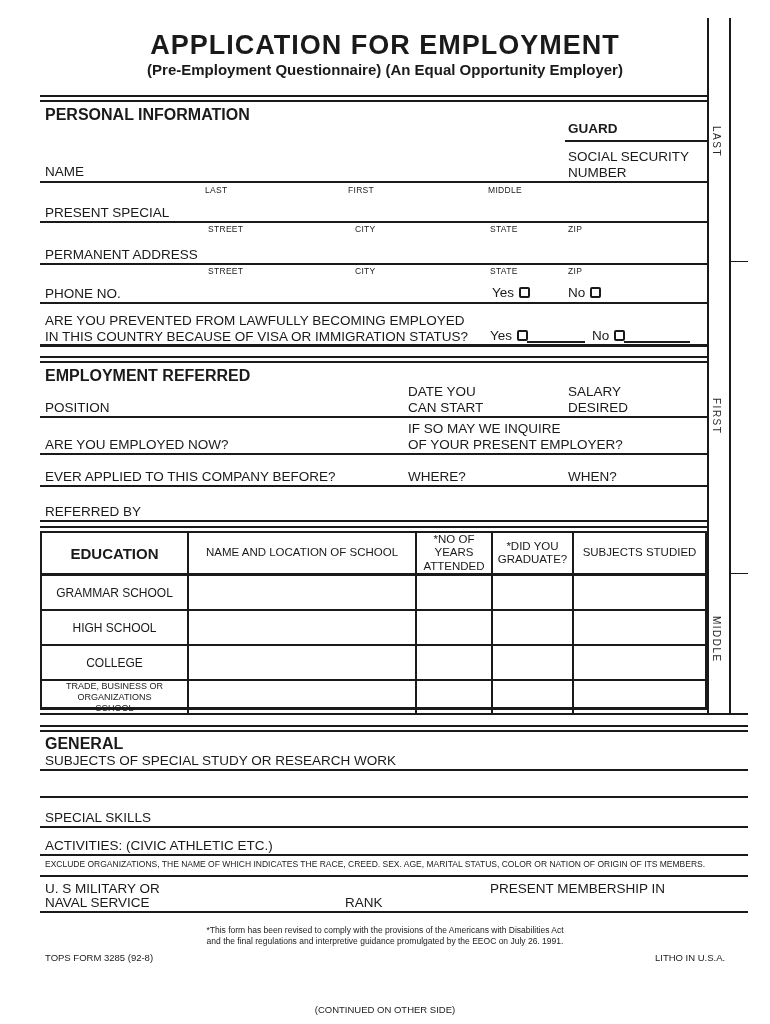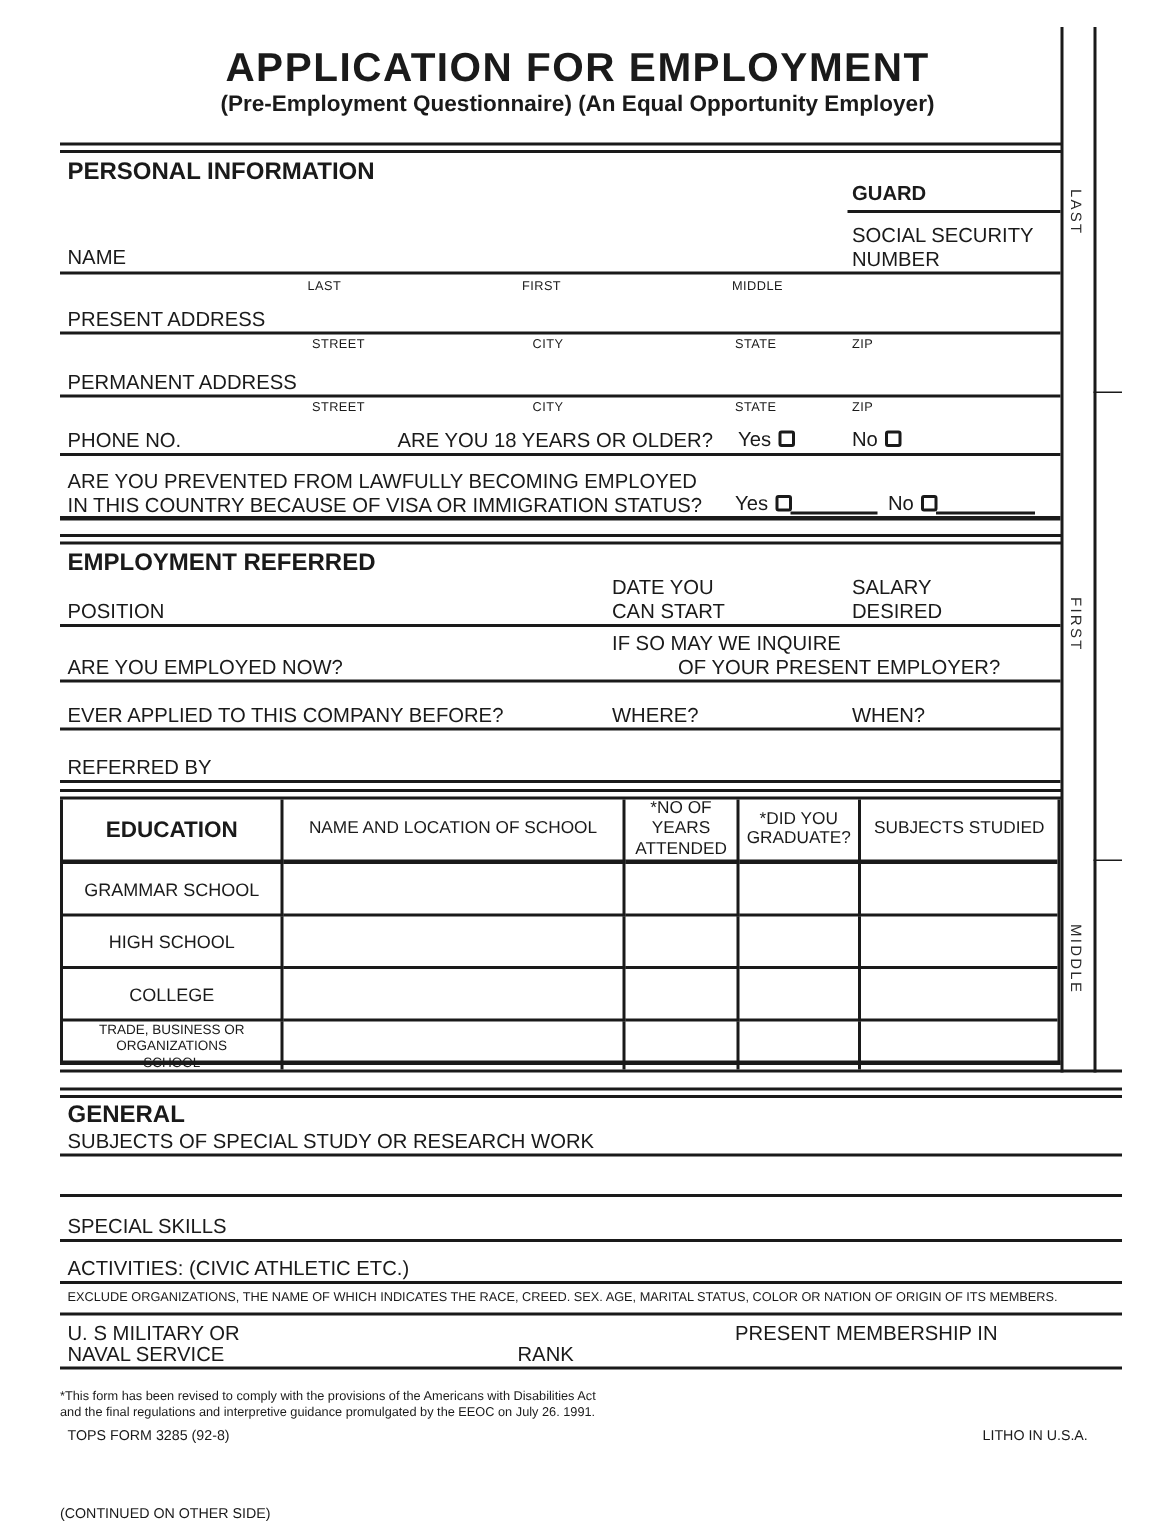--- a/index.html
+++ b/index.html
@@ -14,21 +14,21 @@
   .vline { position:absolute; background:#1a1a1a; width:2px; }
   .dbl { position:absolute; height:7px; border-top:2px solid #1a1a1a; border-bottom:2px solid #1a1a1a; }
   .t-title { font-size:27px; font-weight:bold; letter-spacing:1px; text-align:center; }
   .t-sub   { font-size:15px; font-weight:bold; text-align:center; }
   .sec-h   { font-size:16px; font-weight:bold; }
   .lbl     { font-size:13.5px; }
   .lbl-b   { font-size:13.5px; font-weight:bold; }
   .small   { font-size:8.5px; letter-spacing:0.3px; }
   .fine    { font-size:8.5px; }
   .foot    { font-size:9.5px; }
-  .center  { }
+  .center  { text-align:center; }
   .cbx {
     display:inline-block; width:11px; height:11px; border:2px solid #1a1a1a;
     border-radius:2px; margin-left:5px; vertical-align:-1px; background:#fff;
   }
   .vtext {
     position:absolute; writing-mode:vertical-rl; font-size:10px;
     letter-spacing:1.5px; color:#2a2a2a;
   }
   .edu-table {
     position:absolute; left:40px; top:533px; width:667px; height:177px;
@@ -65,36 +65,35 @@
 
   <div class="abs lbl" style="left:568px; top:149px;">SOCIAL SECURITY</div>
   <div class="abs lbl" style="left:568px; top:165px;">NUMBER</div>
 
   <div class="abs lbl" style="left:45px; top:164px;">NAME</div>
   <div class="hline" style="left:40px; top:181px; width:667px;"></div>
   <div class="abs small" style="left:205px; top:185px;">LAST</div>
   <div class="abs small" style="left:348px; top:185px;">FIRST</div>
   <div class="abs small" style="left:488px; top:185px;">MIDDLE</div>
 
-  <div class="abs lbl" style="left:45px; top:205px;">PRESENT ADDRESS</div>
+  <div class="abs lbl" style="left:45px; top:205px;">PRESENT SPECIAL</div>
   <div class="hline" style="left:40px; top:221px; width:667px;"></div>
   <div class="abs small" style="left:208px; top:224px;">STREET</div>
   <div class="abs small" style="left:355px; top:224px;">CITY</div>
   <div class="abs small" style="left:490px; top:224px;">STATE</div>
   <div class="abs small" style="left:568px; top:224px;">ZIP</div>
 
   <div class="abs lbl" style="left:45px; top:247px;">PERMANENT ADDRESS</div>
   <div class="hline" style="left:40px; top:263px; width:667px;"></div>
   <div class="abs small" style="left:208px; top:266px;">STREET</div>
   <div class="abs small" style="left:355px; top:266px;">CITY</div>
   <div class="abs small" style="left:490px; top:266px;">STATE</div>
   <div class="abs small" style="left:568px; top:266px;">ZIP</div>
 
   <div class="abs lbl" style="left:45px; top:286px;">PHONE NO.</div>
-  <div class="abs lbl" style="left:265px; top:286px;">ARE YOU 18 YEARS OR OLDER?</div>
   <div class="abs lbl" style="left:492px; top:285px;">
     <span>Yes</span><span class="cbx"></span>
   </div>
   <div class="abs lbl" style="left:568px; top:285px;">
     <span>No</span><span class="cbx"></span>
   </div>
   <div class="hline" style="left:40px; top:302px; width:667px;"></div>
 
   <div class="abs lbl" style="left:45px; top:313px;">ARE YOU PREVENTED  FROM LAWFULLY BECOMING EMPLOYED</div>
   <div class="abs lbl" style="left:45px; top:329px;">IN THIS COUNTRY BECAUSE OF VISA OR IMMIGRATION STATUS?</div>
@@ -112,21 +111,21 @@
   <div class="abs sec-h" style="left:45px; top:367px;">EMPLOYMENT REFERRED</div>
 
   <div class="abs lbl" style="left:408px; top:384px;">DATE YOU</div>
   <div class="abs lbl" style="left:408px; top:400px;">CAN START</div>
   <div class="abs lbl" style="left:568px; top:384px;">SALARY</div>
   <div class="abs lbl" style="left:568px; top:400px;">DESIRED</div>
   <div class="abs lbl" style="left:45px; top:400px;">POSITION</div>
   <div class="hline" style="left:40px; top:416px; width:667px;"></div>
 
   <div class="abs lbl" style="left:408px; top:421px;">IF SO MAY WE INQUIRE</div>
-  <div class="abs lbl" style="left:408px; top:437px;margin-left:44px;">OF YOUR PRESENT EMPLOYER?</div>
+  <div class="abs lbl" style="left:408px; top:437px;">OF YOUR PRESENT EMPLOYER?</div>
   <div class="abs lbl" style="left:45px; top:437px;">ARE YOU EMPLOYED NOW?</div>
   <div class="hline" style="left:40px; top:453px; width:667px;"></div>
 
   <div class="abs lbl" style="left:45px; top:469px;">EVER APPLIED TO THIS COMPANY BEFORE?</div>
   <div class="abs lbl" style="left:408px; top:469px;">WHERE?</div>
   <div class="abs lbl" style="left:568px; top:469px;">WHEN?</div>
   <div class="hline" style="left:40px; top:485px; width:667px;"></div>
 
   <div class="abs lbl" style="left:45px; top:504px;">REFERRED BY</div>
   <div class="hline" style="left:40px; top:520px; width:667px;"></div>

